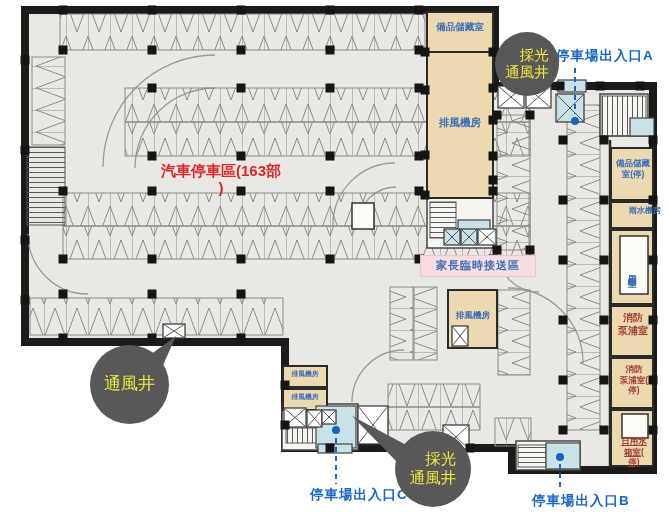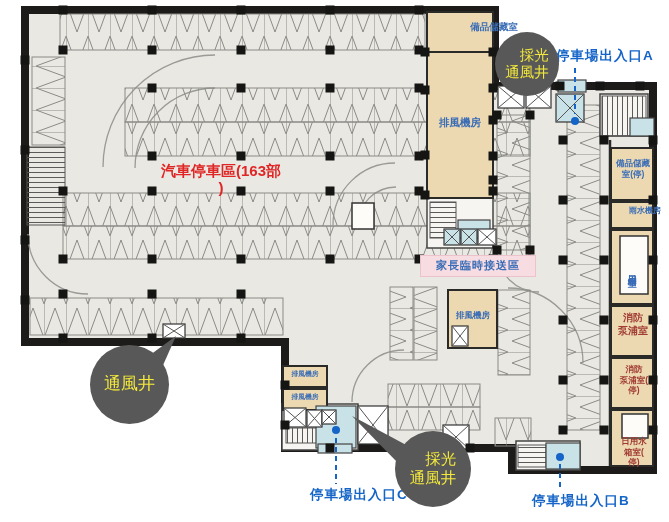--- a/index.html
+++ b/index.html
@@ -230,32 +230,32 @@
         <polygon points="410,447 352,416 398,463" fill="#585858"></polygon>
         <line x1="575" y1="68" x2="575" y2="114" stroke="#1565c8" stroke-width="2" stroke-dasharray="5,4"></line>
         <line x1="560" y1="464" x2="560" y2="490" stroke="#1565c8" stroke-width="2" stroke-dasharray="5,4"></line>
         <line x1="336" y1="438" x2="336" y2="484" stroke="#1565c8" stroke-width="2" stroke-dasharray="5,4"></line>
         <circle cx="575" cy="121" r="4" fill="#1565c8"></circle>
         <circle cx="560" cy="457" r="4" fill="#1565c8"></circle>
         <circle cx="336" cy="430" r="4" fill="#1565c8"></circle>
       </g>
   </svg>
 
-  <div class="lbl" style="left:429px;top:21px;width:62px;font-size:9.5px;padding-left:34px;">備品儲藏室</div>
+  <div class="lbl" style="left:429px;top:21px;width:62px;font-size:9.5px;">備品儲藏室</div>
   <div class="lbl" style="left:427px;top:116px;width:66px;font-size:10.5px;">排風機房</div>
   <div class="lbl" style="left:613px;top:158px;width:40px;font-size:8.5px;">備品儲藏
 室(停)</div>
   <div class="lbl" style="left:613px;top:206px;width:64px;font-size:8px;">雨水機房</div>
   <div class="lbl vert" style="left:626px;top:243px;height:52px;font-size:9px;">日用水箱室</div>
   <div class="lbl red" style="left:613px;top:312px;width:40px;font-size:10px;">消防
 泵浦室</div>
   <div class="lbl red" style="left:615px;top:364px;width:38px;font-size:8.5px;">消防
 泵浦室(
 停)</div>
-  <div class="lbl red" style="left:617px;top:436px;width:34px;font-size:8.5px;">日用水
+  <div class="lbl red" style="left:617px;top:436px;width:34px;font-size:8.5px;text-decoration:underline;">日用水
 箱室(
 停)</div>
   <div class="lbl" style="left:450px;top:310px;width:46px;font-size:8.5px;">排風機房</div>
   <div class="lbl" style="left:284px;top:370px;width:42px;font-size:6.8px;">排風機房</div>
   <div class="lbl" style="left:284px;top:393px;width:42px;font-size:6.8px;">排風機房</div>
   <div class="lbl dropoff" style="left:420px;top:255px;">家長臨時接送區</div>
 
   <div class="lbl accent" style="left:146px;top:162px;width:150px;">汽車停車區(163部
 )</div>
   <div class="callout" style="left:495px;top:32px;width:64px;height:64px;font-size:14.5px;">採光

